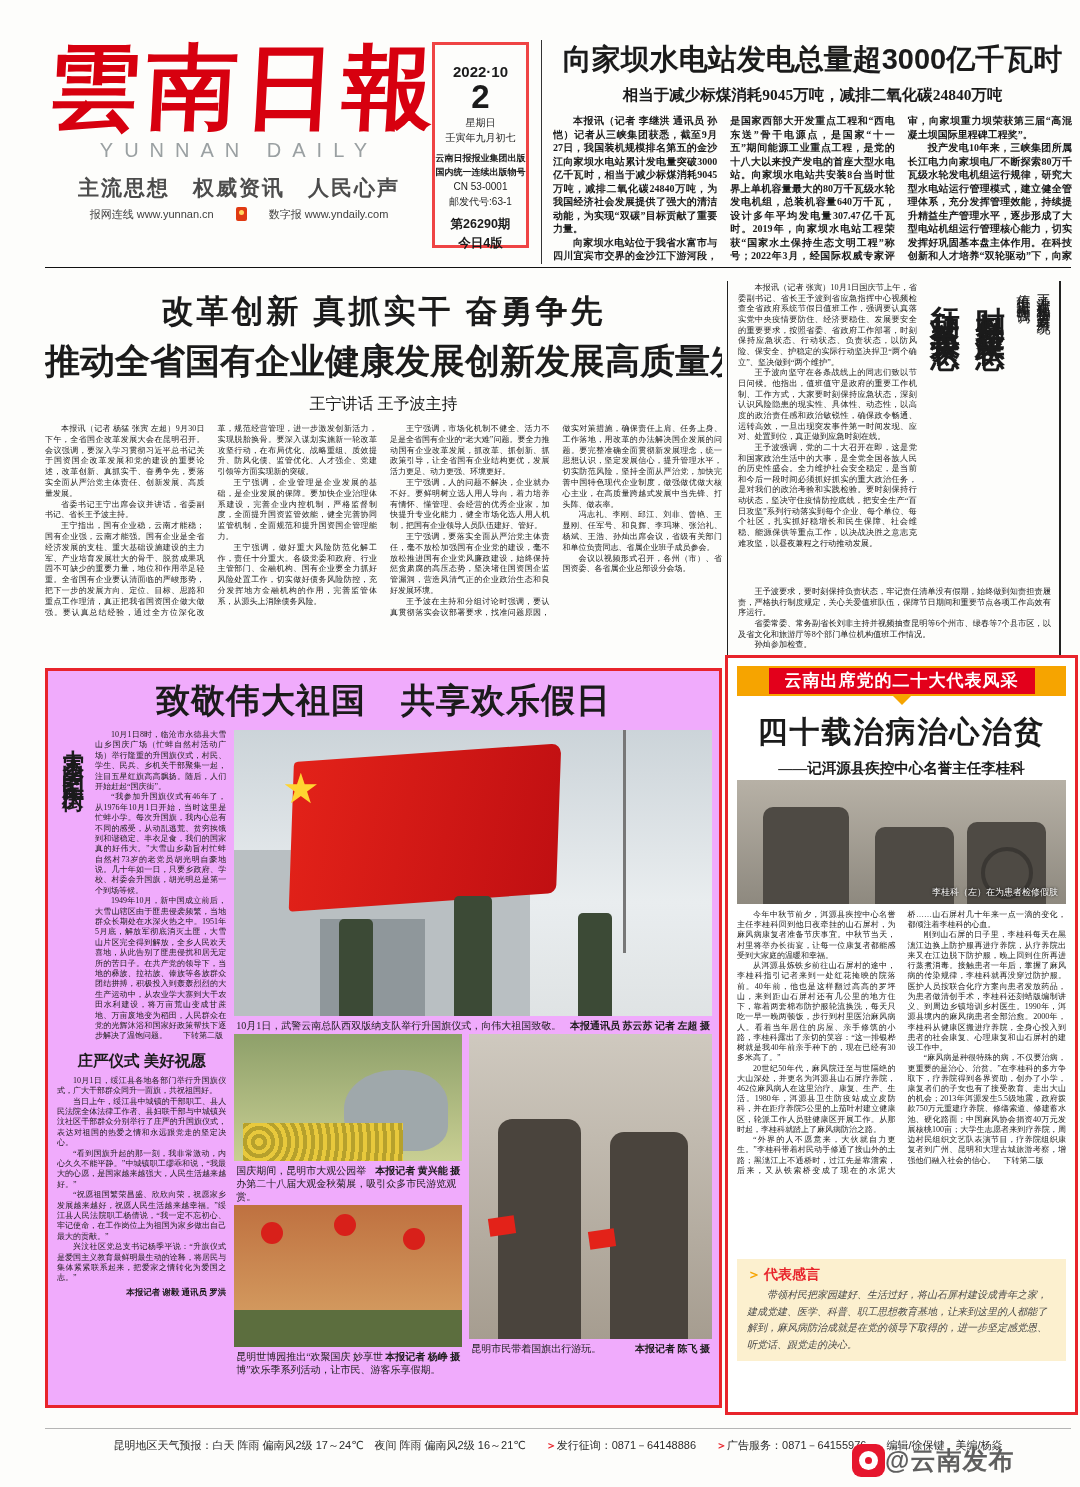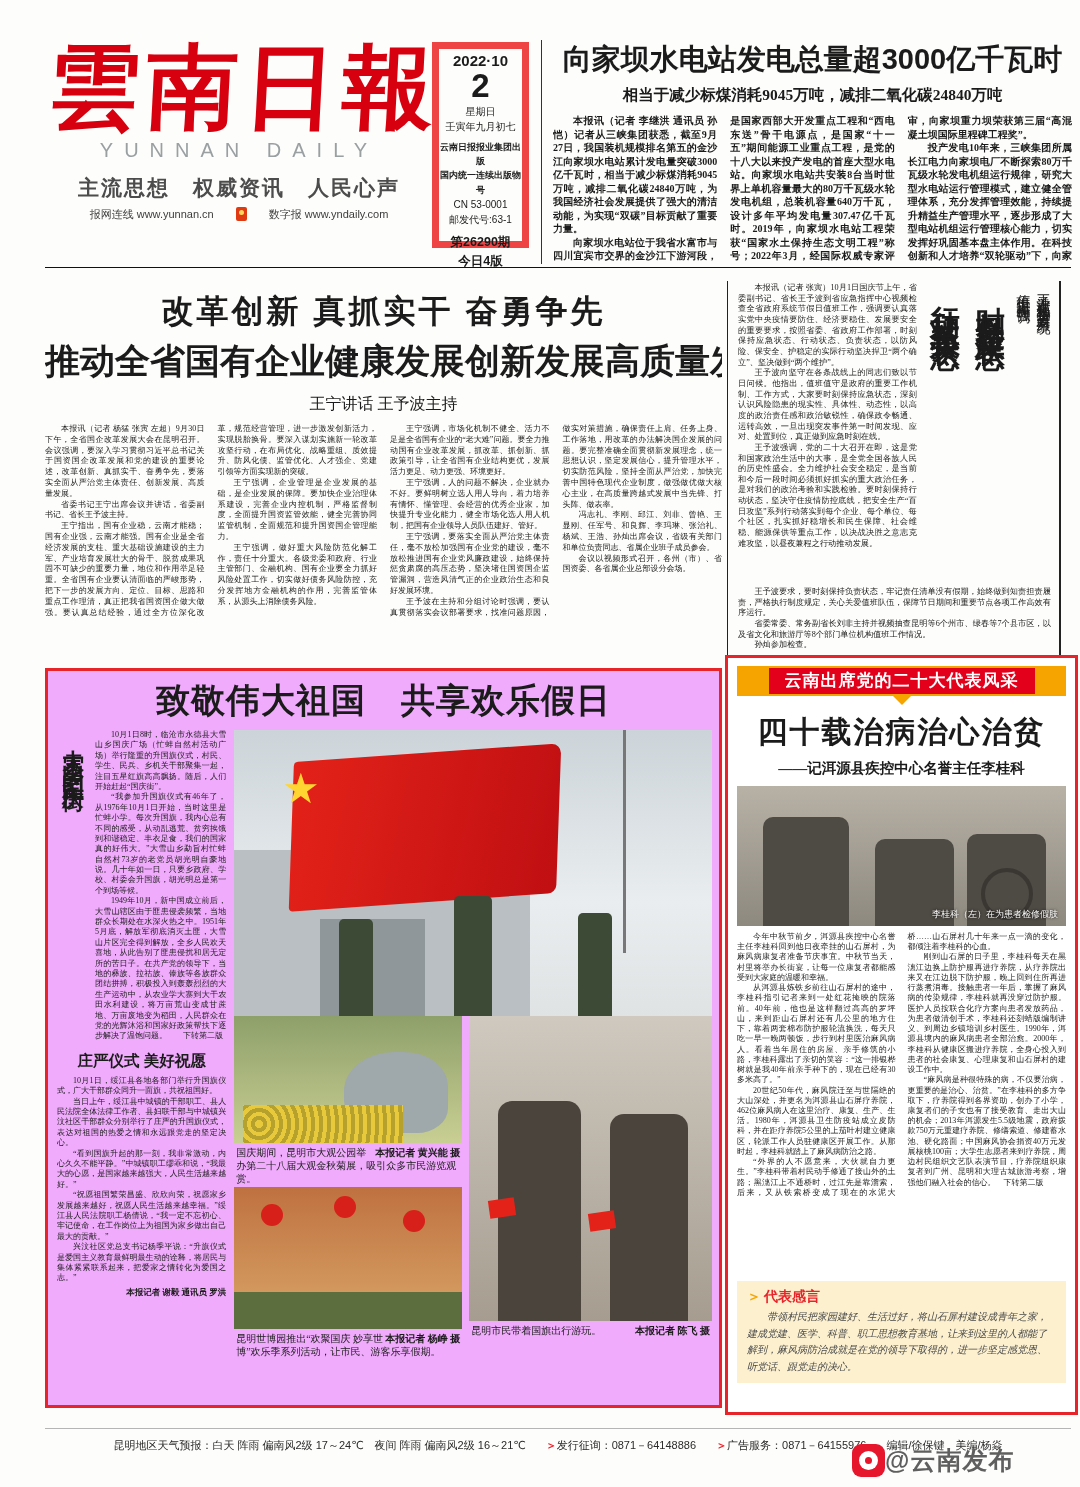--- a/index.html
+++ b/index.html
@@ -11,22 +11,22 @@
   
   #masthead{left:48px;top:40px;width:382px;height:218px;text-align:center;}
   .mast-title{color:#d7000f;font-size:92px;font-weight:900;letter-spacing:6px;line-height:1.05;
               transform:skewX(-3deg);white-space:nowrap;}
   .mast-en{color:#9aa0a2;font-size:20px;letter-spacing:11px;margin-top:2px;}
   .mast-slogan{color:#4c4c4c;font-size:21px;font-weight:bold;letter-spacing:2px;margin-top:12px;}
   .mast-links{color:#3c3c3c;font-size:11px;margin-top:5px;display:flex;justify-content:center;align-items:center;gap:22px;}
   .dp-icon{width:11px;height:14px;background:#e03a12;border-radius:2px;display:inline-block;position:relative;}
   .dp-icon:after{content:"";position:absolute;left:3px;top:3px;width:5px;height:5px;background:#ffd65e;border-radius:50%;}
   
-  #datebox{left:432px;top:42px;width:97px;height:206px;border:7px solid #ef4444;text-align:center;
-           padding-top:3px;box-sizing:border-box;}
+  #datebox{left:432px;top:42px;width:97px;height:206px;border:3px solid #ef4444;text-align:center;
+           padding-top:18px;box-sizing:border-box;}
   .db-ym{font-size:15px;font-weight:bold;}
   .db-day{font-size:33px;font-weight:bold;line-height:1.05;}
   .db-small{font-size:10px;line-height:1.5;}
   .db-tiny{font-size:9px;line-height:1.6;margin-top:6px;font-weight:bold;color:#222;}
   .db-issue{font-size:12.5px;font-weight:bold;line-height:1.5;margin-top:6px;}
   
   #top-article{left:541px;top:40px;width:531px;height:224px;border-left:1px solid #333;
                padding-left:11px;box-sizing:border-box;}
   .ta-head{font-size:29px;font-weight:900;text-align:center;letter-spacing:0px;white-space:nowrap;}
   .ta-sub{font-size:15.5px;font-weight:bold;text-align:center;margin-top:5px;}
@@ -91,21 +91,21 @@
   
   #delegate{left:725px;top:655px;width:353px;height:760px;border:3px solid #e8242b;box-sizing:border-box;
             padding:8px 9px;overflow:hidden;background:#fff;}
   .banner{height:30px;background:#f6a400;display:flex;align-items:center;justify-content:center;position:relative;}
   .banner-red{background:#e3001b;color:#fff;font-weight:900;font-size:17px;letter-spacing:1px;
               padding:2px 16px;line-height:1.3;}
   .banner-tri{position:absolute;left:50%;bottom:-9px;margin-left:-9px;width:0;height:0;
               border-left:9px solid transparent;border-right:9px solid transparent;border-top:9px solid #f6a400;}
   .d-head{font-size:30px;font-weight:900;text-align:center;margin-top:16px;letter-spacing:2px;}
   .d-sub{font-size:14.5px;font-weight:bold;text-align:center;margin-top:6px;}
-  .photo-d{height:140px;margin-top:8px;background:linear-gradient(#b7b1a6,#8e897f);}
+  .photo-d{height:124px;margin-top:2px;background:linear-gradient(#b7b1a6,#8e897f);}
   .pd-fig{position:absolute;bottom:0;background:#4e4a44;border-radius:10px 10px 0 0;}
   .pd-wheel{position:absolute;right:10%;bottom:4%;width:44px;height:44px;border:4px solid #3a3733;border-radius:50%;}
   .pd-cap{position:absolute;right:8px;bottom:5px;color:#fff;font-size:9px;text-shadow:0 0 3px #000;}
   .d-body{margin-top:6px;column-count:2;column-gap:12px;font-size:8px;line-height:1.28;
           text-align:justify;height:342px;overflow:hidden;}
   .quote-box{background:#fcf0cf;margin-top:7px;padding:7px 10px 8px;overflow:hidden;}
   .quote-label{color:#e8242b;font-weight:900;font-size:14px;}
   .quote-label .arrow{color:#f6a400;margin-right:3px;}
   .quote-text{font-style:italic;font-size:10px;line-height:1.65;color:#4a4a4a;margin-top:3px;text-indent:2em;}
   
@@ -224,20 +224,24 @@
       <div class="photo photo-main">
         <div class="pm-building"></div>
         <div class="pm-door"></div>
         <div class="pm-pole"></div>
         <div class="pm-flag"></div>
         <div class="pm-star">★</div>
         <div class="fig" style="left:22%;width:34px;height:34%"></div>
         <div class="fig" style="left:46%;width:38px;height:42%"></div>
         <div class="fig" style="left:72%;width:34px;height:36%"></div>
       </div>
+      <div class="cap">
+        <span>10月1日，武警云南总队西双版纳支队举行升国旗仪式，向伟大祖国致敬。</span>
+        <span class="credit">本报通讯员 苏云苏 记者 左超 摄</span>
+      </div>
       <div style="display:flex;gap:7px;">
         <div style="width:228px;">
           <div class="photo photo-a">
             <div class="pa-eleph"></div>
             <div class="pa-flower"></div>
           </div>
           <div class="cap2">
             <span class="credit">本报记者 黄兴能 摄</span>
             <span>国庆期间，昆明市大观公园举办第二十八届大观金秋菊展，吸引众多市民游览观赏。</span>
           </div>

